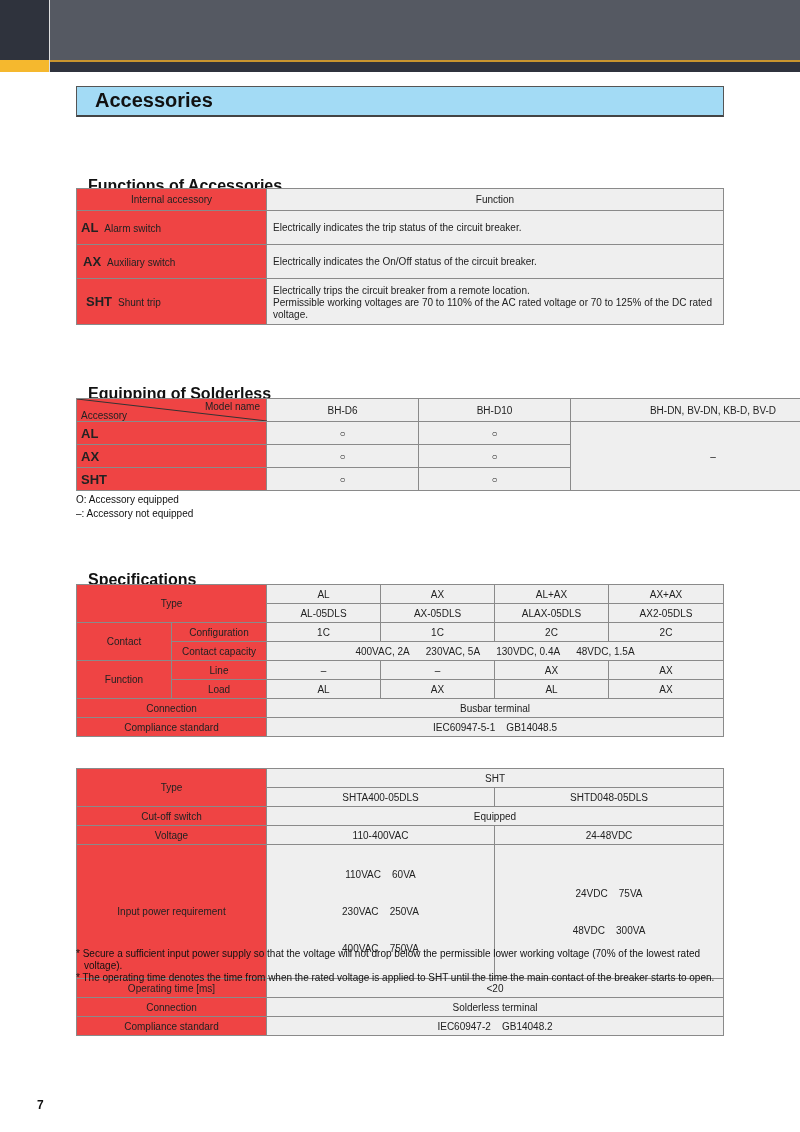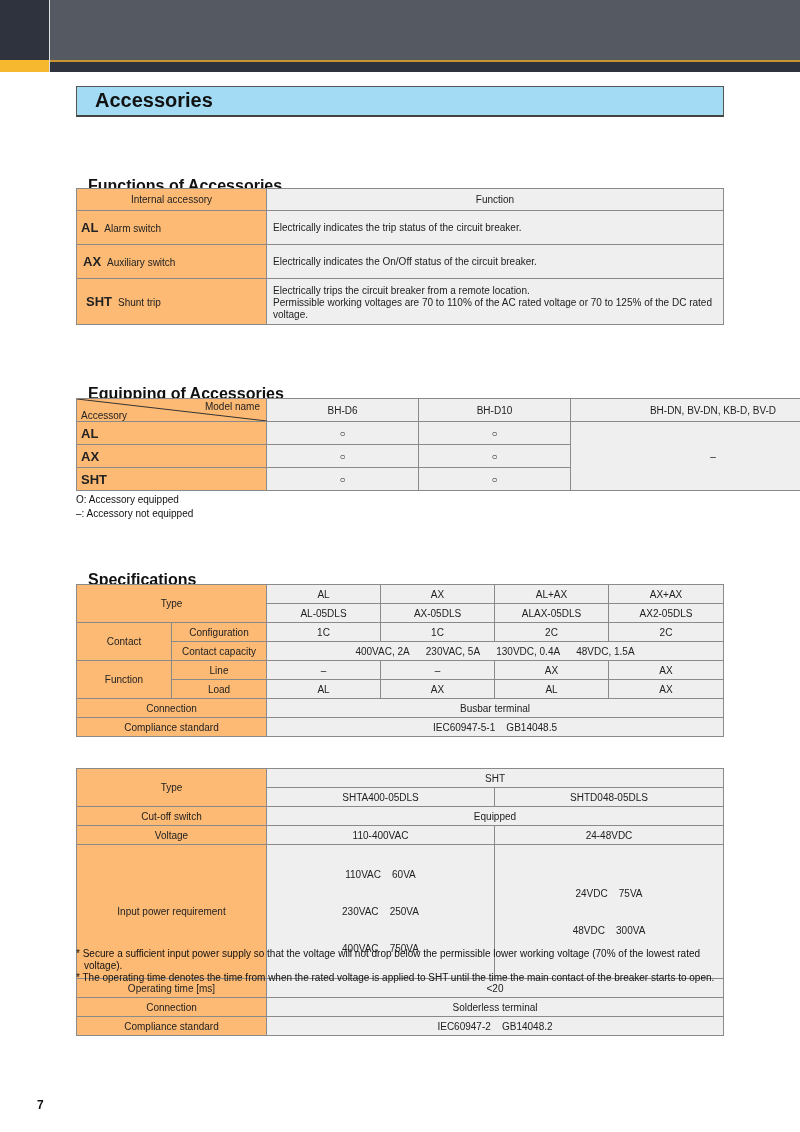--- a/index.html
+++ b/index.html
@@ -13,21 +13,21 @@
   .hdr-sep { position: absolute; left: 49px; top: 0; width: 1px; height: 72px; background: #e0e0e0; }
 
   .title-box { position: absolute; left: 76px; top: 86px; width: 646px; height: 28px;
                background: #a3dbf5; border: 1px solid #555; border-bottom: 2px solid #444; }
   .title-box span { position: absolute; left: 18px; top: 2px; font-size: 20px; font-weight: bold; color: #111; }
 
   h2 { position: absolute; left: 76px; margin: 12px; font-size: 16px; font-weight: bold; color: #111; }
 
   table { position: absolute; left: 76px; border-collapse: collapse; font-size: 10px; color: #222; }
   td, th { border: 1px solid #8a8a8a; padding: 0 6px; font-weight: normal; }
-  .lav { background: #fdba74; }
+  .lav { background: #ef4444; }
   .gry { background: #efefef; }
   .c { text-align: center; }
   .big { font-size: 13px; font-weight: bold; margin-right: 6px; }
 
   #func-table { top: 188px; width: 648px; }
   #func-table td { height: 33px; }
   #func-table tr.hd td { height: 21px; }
 
   #equip-table { top: 398px; width: 780px; }
   #equip-table td { height: 22px; }
@@ -85,21 +85,21 @@
   <tr style="height:46px">
     <td class="lav" style="padding-left:9px"><span class="big">SHT</span><span>Shunt trip</span></td>
     <td class="gry" style="line-height:12px;padding-top:3px;padding-bottom:0">
       <div>Electrically trips the circuit breaker from a remote location.</div>
       <div>Permissible working voltages are 70 to 110% of the AC rated voltage or 70 to 125% of the DC rated voltage.</div>
     </td>
   </tr>
 </tbody>
   </table>
 
-<h2 style="top:373px;">Equipping of Accessories</h2>
+<h2 style="top:373px;">Equipping of Solderless</h2>
 <table id="equip-table">
   <colgroup>
       <col style="width:190px">
       <col style="width:152px">
       <col style="width:152px">
       <col>
     </colgroup>
   <tbody>
       <tr>
     <td class="lav diag">

